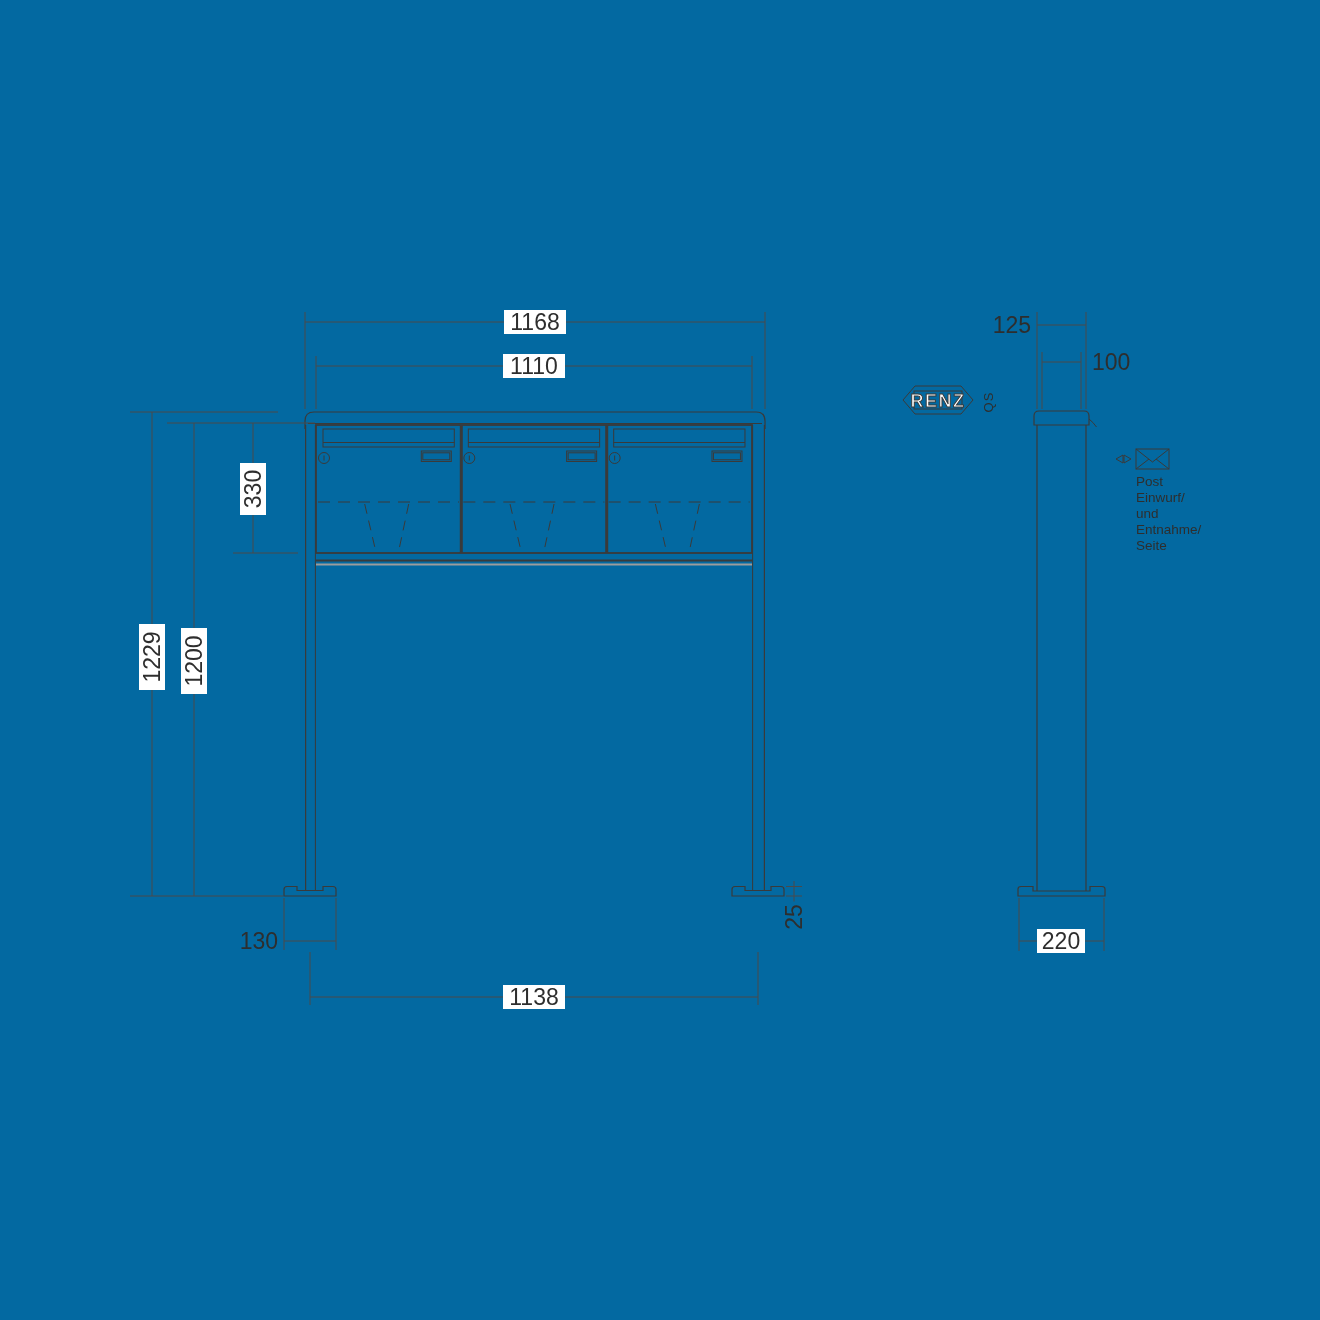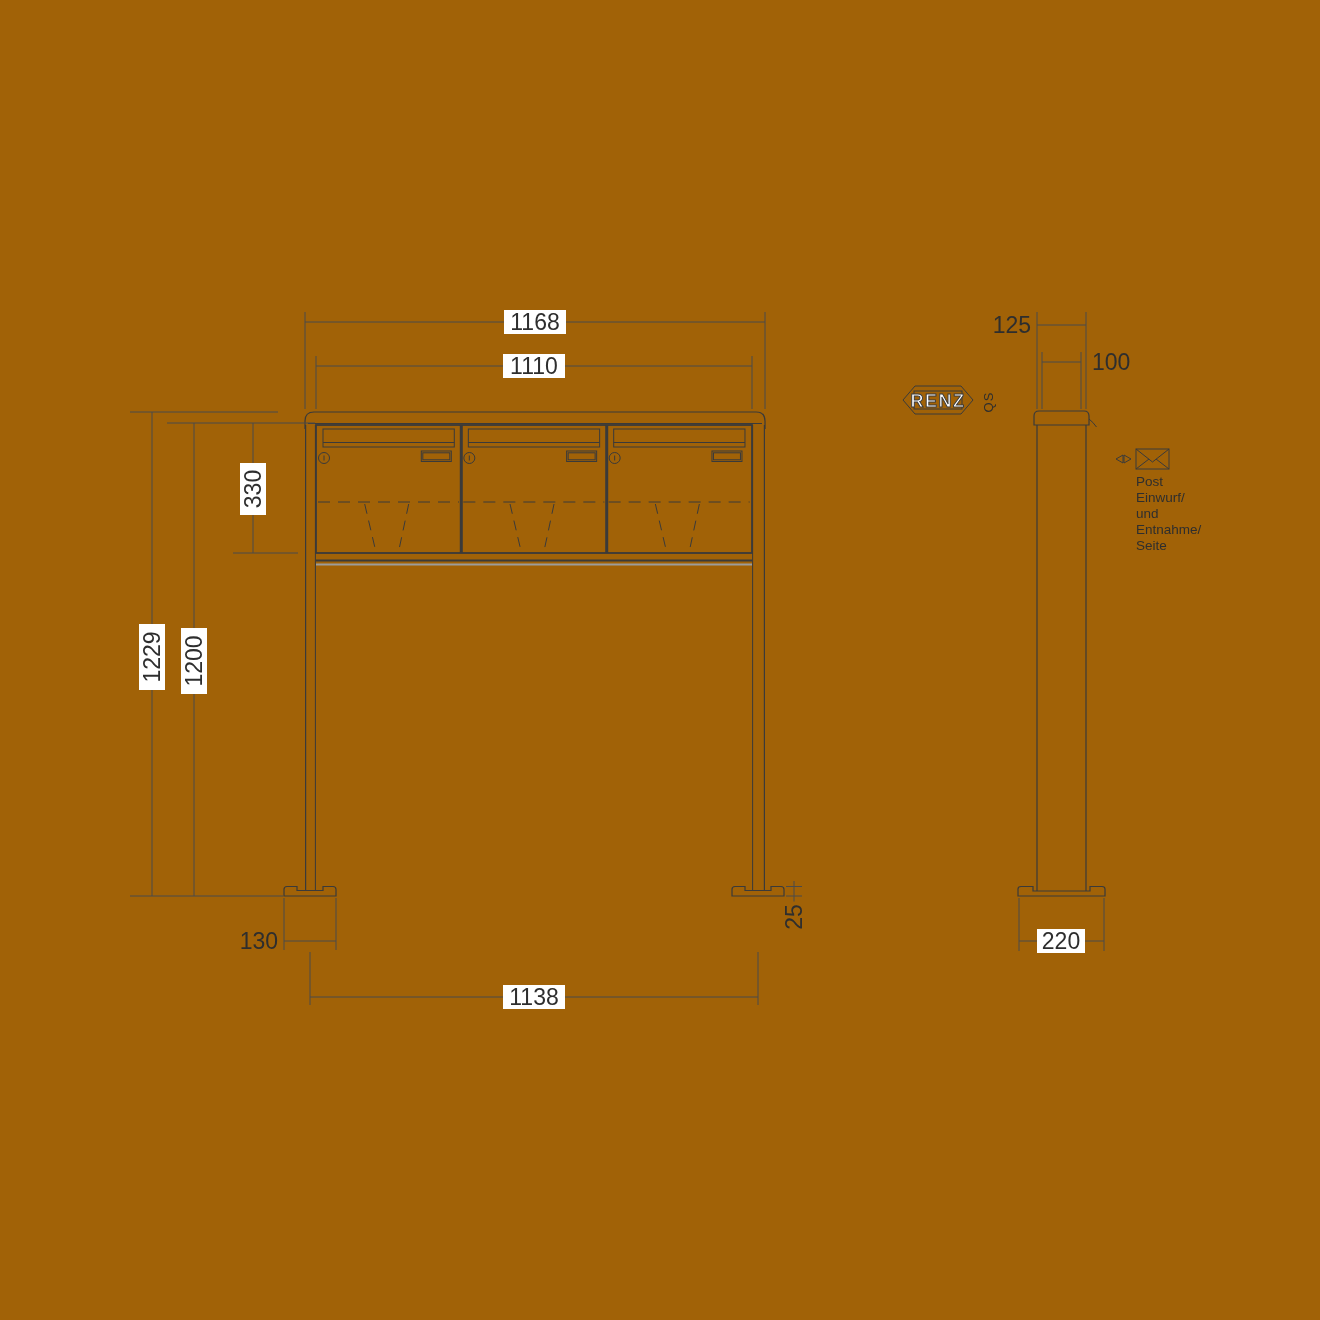--- a/index.html
+++ b/index.html
@@ -1,16 +1,16 @@
 <!DOCTYPE html>
 <html><head>
 <meta charset="utf-8">
 <style>
   html,body{margin:0;padding:0;background:#fff;}
-  .canvas{position:relative;width:1320px;height:1320px;background:#a16207;overflow:hidden;
+  .canvas{position:relative;width:1320px;height:1320px;background:#0369a1;overflow:hidden;
           font-family:"Liberation Sans",sans-serif;}
   svg{position:absolute;left:0;top:0;}
   .ln{stroke:#3a3a3a;stroke-width:1.2;fill:none;stroke-linecap:butt;}
   .thin{stroke-width:1;}
   .med{stroke-width:1.8;}
   .thick{stroke-width:3;}
   .gray{stroke:#9c9c9c;stroke-width:2.2;fill:none;}
   .dimln{stroke:#4a4a4a;stroke-width:1;fill:none;}
   .dash{stroke-dasharray:12 8;}
   .dashv{stroke-dasharray:10 7;}

